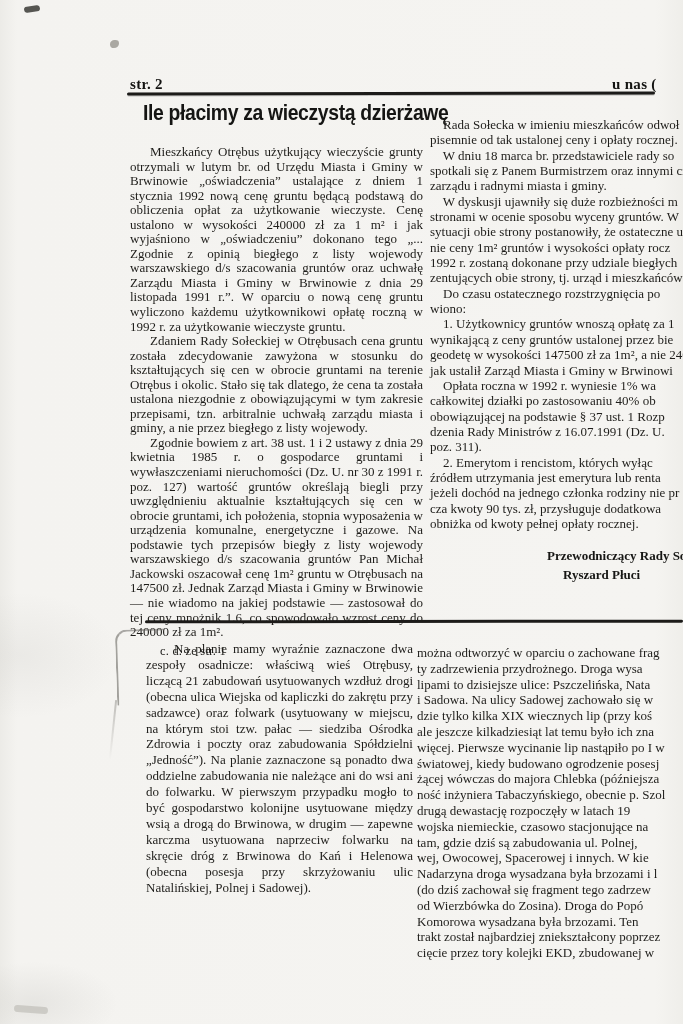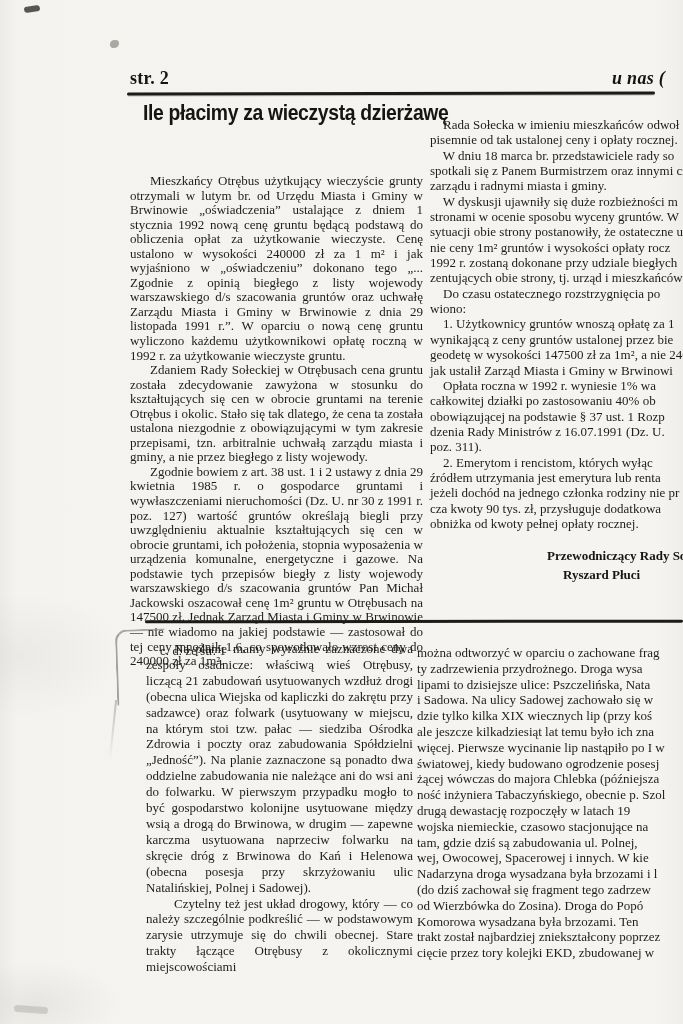--- a/index.html
+++ b/index.html
@@ -5,33 +5,33 @@
   html,body{margin:0;padding:0;background:#dddcd8;}
   .page{
     position:relative;width:683px;height:1024px;overflow:hidden;
     background:
       radial-gradient(140px 90px at 3% 64%, rgba(120,118,112,.08), rgba(0,0,0,0) 70%),
       radial-gradient(120px 60px at 5% 98%, rgba(110,108,102,.10), rgba(0,0,0,0) 70%),
       linear-gradient(90deg,#ecebe7 0,#f4f3f0 2.5%,#f5f4f1 96%,#efeeea 100%);
     color:#1e1d1a;
     font-family:"Liberation Serif", serif;
   }
-  .hdr-label{position:absolute;top:68px;font-weight:bold;font-size:18px;letter-spacing:.3px;color:#141412;text-align:right;}
+  .hdr-label{position:absolute;top:76px;font-weight:bold;font-size:15px;letter-spacing:.3px;color:#141412;text-align:right;}
   .hdr-left{left:130px;}
-  .hdr-right{left:612px;white-space:pre;font-style:italic;}
+  .hdr-right{left:612px;white-space:pre;}
   .hdr-rule{position:absolute;left:127px;top:92px;width:528px;height:3px;background:#1c1b19;border-radius:2px;transform:rotate(-.12deg);box-shadow:0 1px 0 rgba(40,40,38,.25);}
   .title{
     position:absolute;left:143px;top:100px;margin:0;
     font-family:"Liberation Sans", sans-serif;font-weight:700;font-size:22px;
     letter-spacing:-0.4px;color:#151513;white-space:nowrap;
     transform:scaleX(.88);transform-origin:left top;
   }
   .col{position:absolute;}
   .col p{margin:0;text-align:justify;text-indent:20px;}
-  .top-left{left:130px;top:145px;width:293px;font-size:13px;line-height:14.55px;margin-top:29px;}
+  .top-left{left:130px;top:145px;width:293px;font-size:13px;line-height:14.55px;}
   .low-left{left:146px;top:641px;width:267px;font-size:13px;line-height:15.9px;}
   .low-left p{text-indent:28px;}
   .cutcol{position:absolute;}
   .cutcol .cut-line{white-space:pre;}
   .top-right{left:430px;top:117px;font-size:13px;line-height:15.35px;width:260px;}
   .low-right{left:417px;top:645px;font-size:13px;line-height:15.8px;width:270px;}
   .sig{position:absolute;font-weight:bold;font-size:13px;white-space:pre;color:#161614;}
   .sig1{left:547px;top:548px;}
   .sig2{left:563px;top:567px;}
   .mid-rule{position:absolute;left:145px;top:620px;width:538px;height:3px;background:#1c1b19;border-radius:2px;transform:rotate(-.08deg);}
@@ -102,21 +102,20 @@
 
   <div class="sig sig1">Przewodniczący Rady Soł</div>
   <div class="sig sig2">Ryszard Płuci</div>
 
   <div class="mid-rule"></div>
   <div class="cont-marker">c. d. ze str. 1</div>
 
   <div class="col low-left">
 
   <p>Na planie mamy wyraźnie zaznaczone dwa zespoły osadnicze: właściwą wieś Otrębusy, liczącą 21 zabudowań usytuowanych wzdłuż drogi (obecna ulica Wiejska od kapliczki do zakrętu przy sadzawce) oraz folwark (usytuowany w miejscu, na którym stoi tzw. pałac — siedziba Ośrodka Zdrowia i poczty oraz zabudowania Spółdzielni „Jedność”). Na planie zaznaczone są ponadto dwa oddzielne zabudowania nie należące ani do wsi ani do folwarku. W pierwszym przypadku mogło to być gospodarstwo kolonijne usytuowane między wsią a drogą do Brwinowa, w drugim — zapewne karczma usytuowana naprzeciw folwarku na skręcie dróg z Brwinowa do Kań i Helenowa (obecna posesja przy skrzyżowaniu ulic Natalińskiej, Polnej i Sadowej).</p>
-      <p>Czytelny też jest układ drogowy, który — co należy szczególnie podkreślić — w podstawowym zarysie utrzymuje się do chwili obecnej. Stare trakty łączące Otrębusy z okolicznymi miejscowościami</p>
     </div>
 
   <div class="cutcol low-right">
 
   <div class="cut-line">można odtworzyć w oparciu o zachowane frag</div>
       <div class="cut-line">ty zadrzewienia przydrożnego. Droga wysa</div>
       <div class="cut-line">lipami to dzisiejsze ulice: Pszczelińska, Nata</div>
       <div class="cut-line">i Sadowa. Na ulicy Sadowej zachowało się w</div>
       <div class="cut-line">dzie tylko kilka XIX wiecznych lip (przy koś</div>
       <div class="cut-line">ale jeszcze kilkadziesiąt lat temu było ich zna</div>

